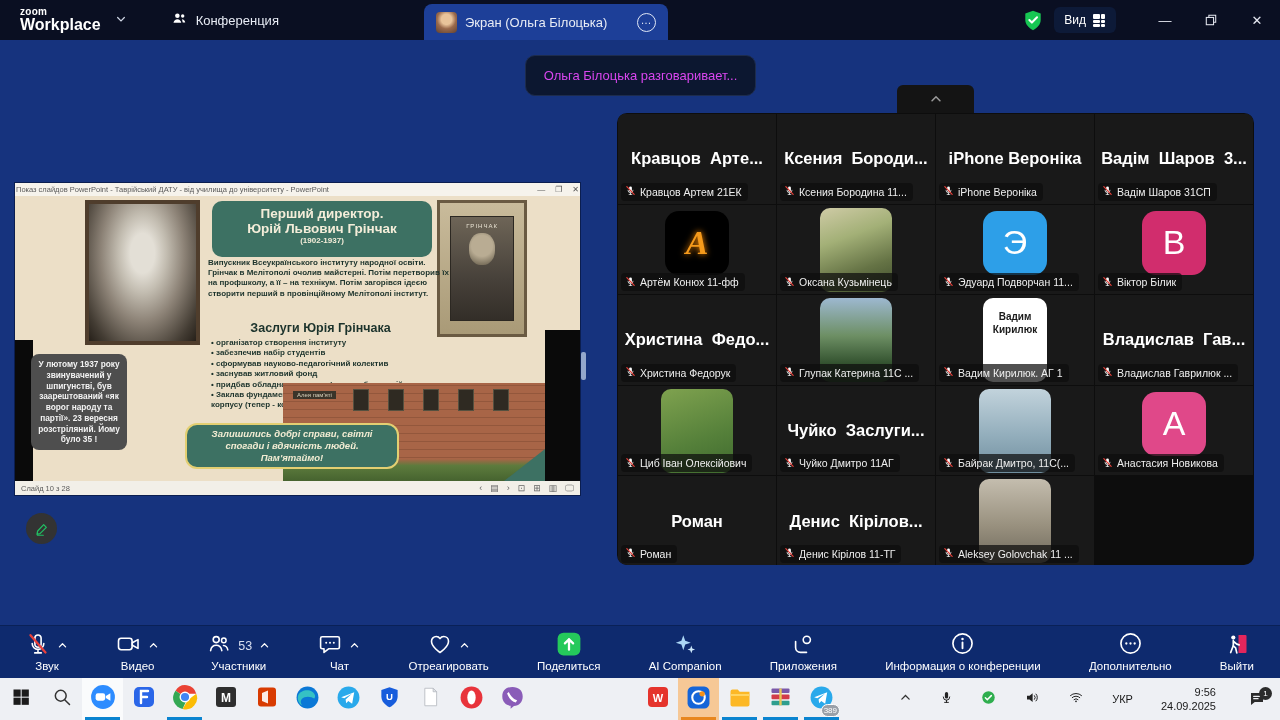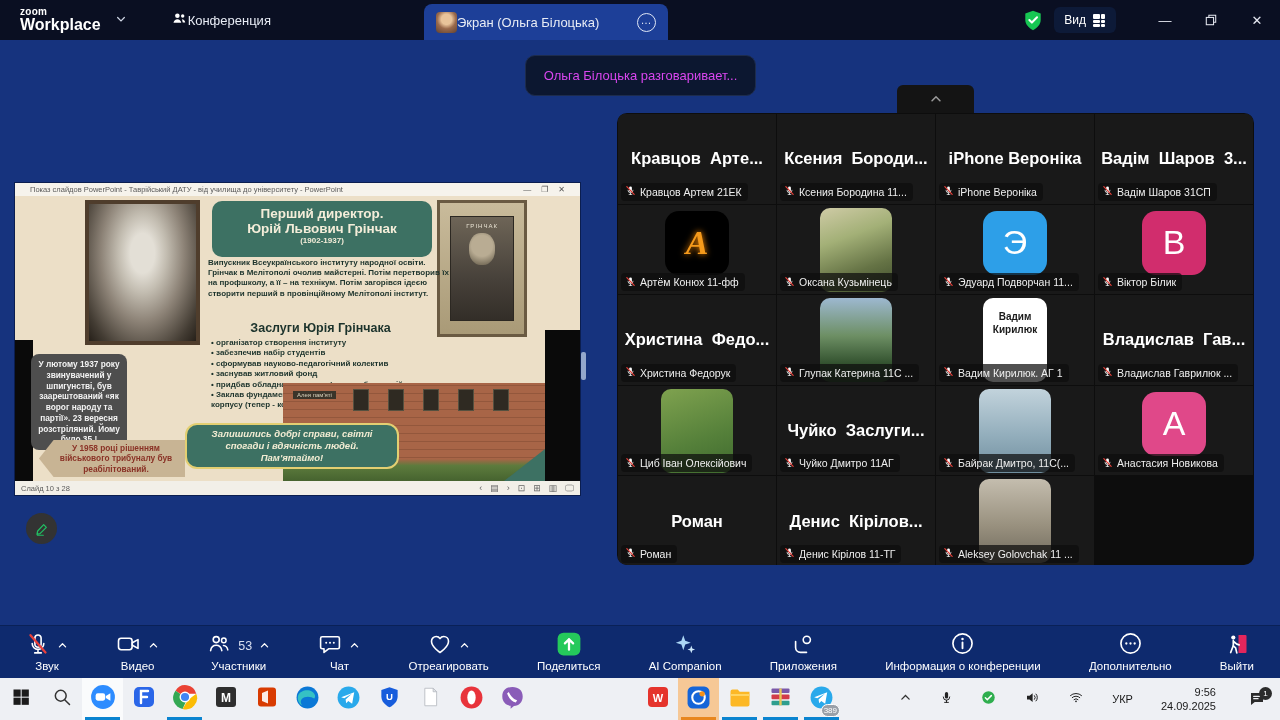--- a/index.html
+++ b/index.html
@@ -6,21 +6,21 @@
   html,body { width:1280px; height:720px; overflow:hidden; background:#16337e;
               font-family:"Liberation Sans", sans-serif; }
 
   
   .topbar { position:absolute; left:0; top:0; width:1280px; height:40px; background:#0a0f22;
             display:flex; align-items:center; color:#fff; z-index:50; }
   .brand { margin-left:20px; line-height:1; }
   .brand .b1 { font-size:10px; font-weight:700; letter-spacing:.3px; }
   .brand .b2 { font-size:16px; font-weight:700; }
   .brand-chevron { margin-left:14px; color:#cfd6e4; font-size:11px; }
-  .tab { display:flex; align-items:center; height:40px; padding:0 16px; color:#e8ecf5; font-size:13px; }
+  .tab { display:flex; align-items:center; gap:8px; height:40px; padding:0 16px; color:#e8ecf5; font-size:13px; }
   .tab.inactive { margin-left:28px; }
   .tab.active { position:absolute; left:424px; top:4px; height:36px; width:244px;
                 background:#1d3f98; border-radius:8px 8px 0 0; padding:0 12px; }
   .tab-avatar { width:21px; height:21px; border-radius:4px;
                 background:radial-gradient(circle at 50% 35%, #e8c39a 0 30%, #9a6a4c 55%, #5f4030 100%); flex:0 0 auto; }
   .tab-more { margin-left:auto; width:19px; height:19px; border:1.4px solid #dfe6f5; border-radius:50%;
               display:flex; align-items:center; justify-content:center; font-size:11px; letter-spacing:1px;
               color:#dfe6f5; padding-bottom:4px; }
   .topbar-right { position:absolute; right:0; top:0; height:40px; display:flex; align-items:center; gap:0; }
   .shield { width:22px; height:22px; margin-right:10px; }
@@ -36,21 +36,21 @@
   .speaking-toast { position:absolute; left:525px; top:15px; width:231px; height:41px; background:#0c1730;
                     border:1px solid #1d2c4d; border-radius:10px; color:#d946ef; font-size:13px;
                     display:flex; align-items:center; justify-content:center; }
 
   .collapse-tab { position:absolute; left:897px; top:45px; width:77px; height:28px; background:#141414;
                   border-radius:6px 6px 0 0; display:flex; align-items:center; justify-content:center; }
 
   
   .ppt { position:absolute; left:15px; top:143px; width:565px; height:312px; background:#efe6d2;
          box-shadow:0 0 0 1px #0b1e50; }
-  .ppt-titlebar { height:13px; background:#f6f3ec; display:flex; align-items:center; padding:0 15px;
+  .ppt-titlebar { height:13px; background:#f6f3ec; display:flex; align-items:center; padding:0 1px;
                   color:#5a5a5a; font-size:7.5px; white-space:nowrap; overflow:hidden;justify-content:space-between; }
   .ppt-titlebar .ctrl { margin-left:auto; display:flex; gap:10px; color:#555; font-size:8px; }
   .ppt-status { position:absolute; left:0; bottom:0; width:100%; height:14px; background:#f2efe8;
                 display:flex; align-items:center; padding:0 6px; color:#5a5a5a; font-size:7.5px; }
   .ppt-status .nav { margin-left:auto; display:flex; gap:8px; color:#666; font-size:9px; align-items:center; }
 
   .slide { position:absolute; left:0; top:13px; width:565px; height:285px; background:#ecdfc7; overflow:hidden; }
   .dark-corner { position:absolute; background:#0a0a0a; }
   .dc-left { left:0; top:144px; width:18px; height:141px; }
   .dc-right { left:530px; top:134px; width:35px; height:151px; }
@@ -257,21 +257,20 @@
       <div class="merits-h">Заслуги Юрія Грінчака</div>
       <ul class="merits" id="merits-list">
           <li>організатор створення інституту</li>
           <li>забезпечив набір студентів</li>
           <li>сформував науково-педагогічний колектив</li>
           <li>заснував житловий фонд</li>
           <li>придбав обладнання для кафедр, лабораторій</li>
           <li>Заклав фундамент будівництво нового навчального корпусу (тепер - корпус №1)</li>
         </ul>
       <div class="arrest">У  лютому 1937 року звинувачений у шпигунстві, був заарештований «як ворог народу та партії».  23 вересня розстріляний. Йому було  35 !</div>
-      <div class="rehab">У 1958 році рішенням військового трибуналу був реабілітований.</div>
       <div class="brick">
         <span class="wall-cap">Алея пам'яті</span>
         <span class="p" style="left:70px"></span>
           <span class="p" style="left:105px"></span>
         <span class="p" style="left:140px"></span>
           <span class="p" style="left:175px"></span>
         <span class="p" style="left:210px"></span>
         <div class="bush"></div>
       </div>
       <div class="memory">Залишились добрі справи, світлі спогади і вдячність людей. Пам'ятаймо!</div>

